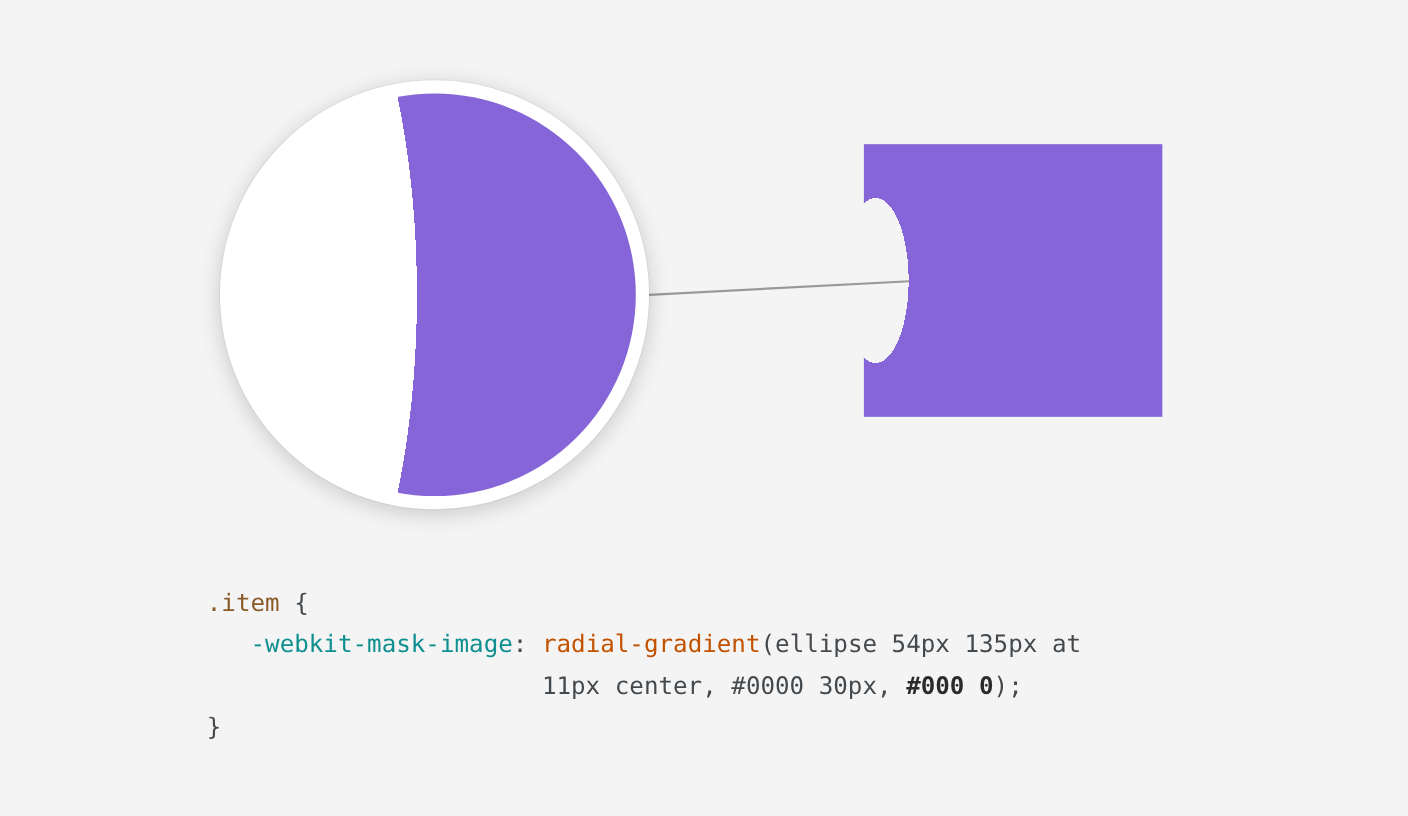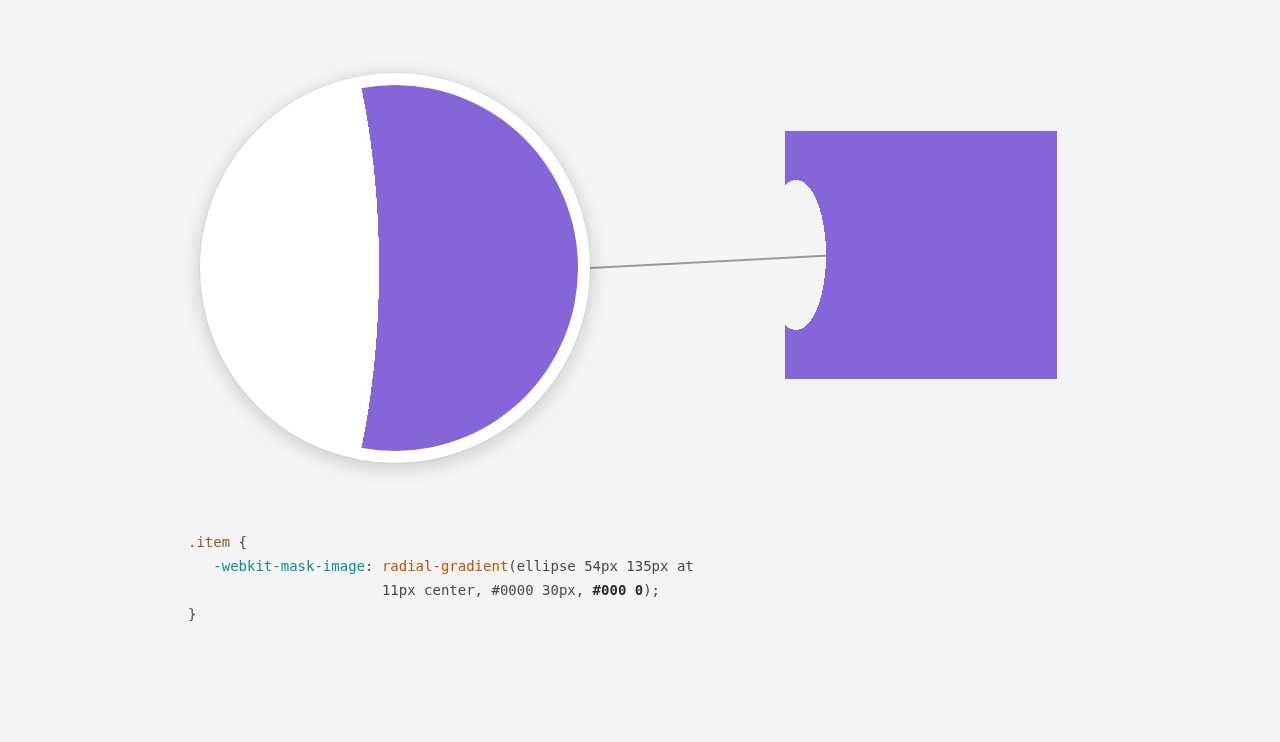--- a/index.html
+++ b/index.html
@@ -67,21 +67,21 @@
     transform-origin: 11px center;
     transform: scale(5.2);
   }
 
   
   pre.code {
     position: absolute;
     left: 188px;
     top: 530px;
     margin: 0;
-    font-size: 14px;
+    font-size: 22px;
     line-height: 1.72;
     color: #44494d;
     font-family: inherit;
     white-space: pre;
   }
   .tok-sel   { color: #8a5a2a; } 
   .tok-prop  { color: #0f8f8f; }
   .tok-func  { color: #c25100; }
   .tok-punct { color: #44494d; }
   .tok-bold  { font-weight: 700; color: #2b2b2b; }

